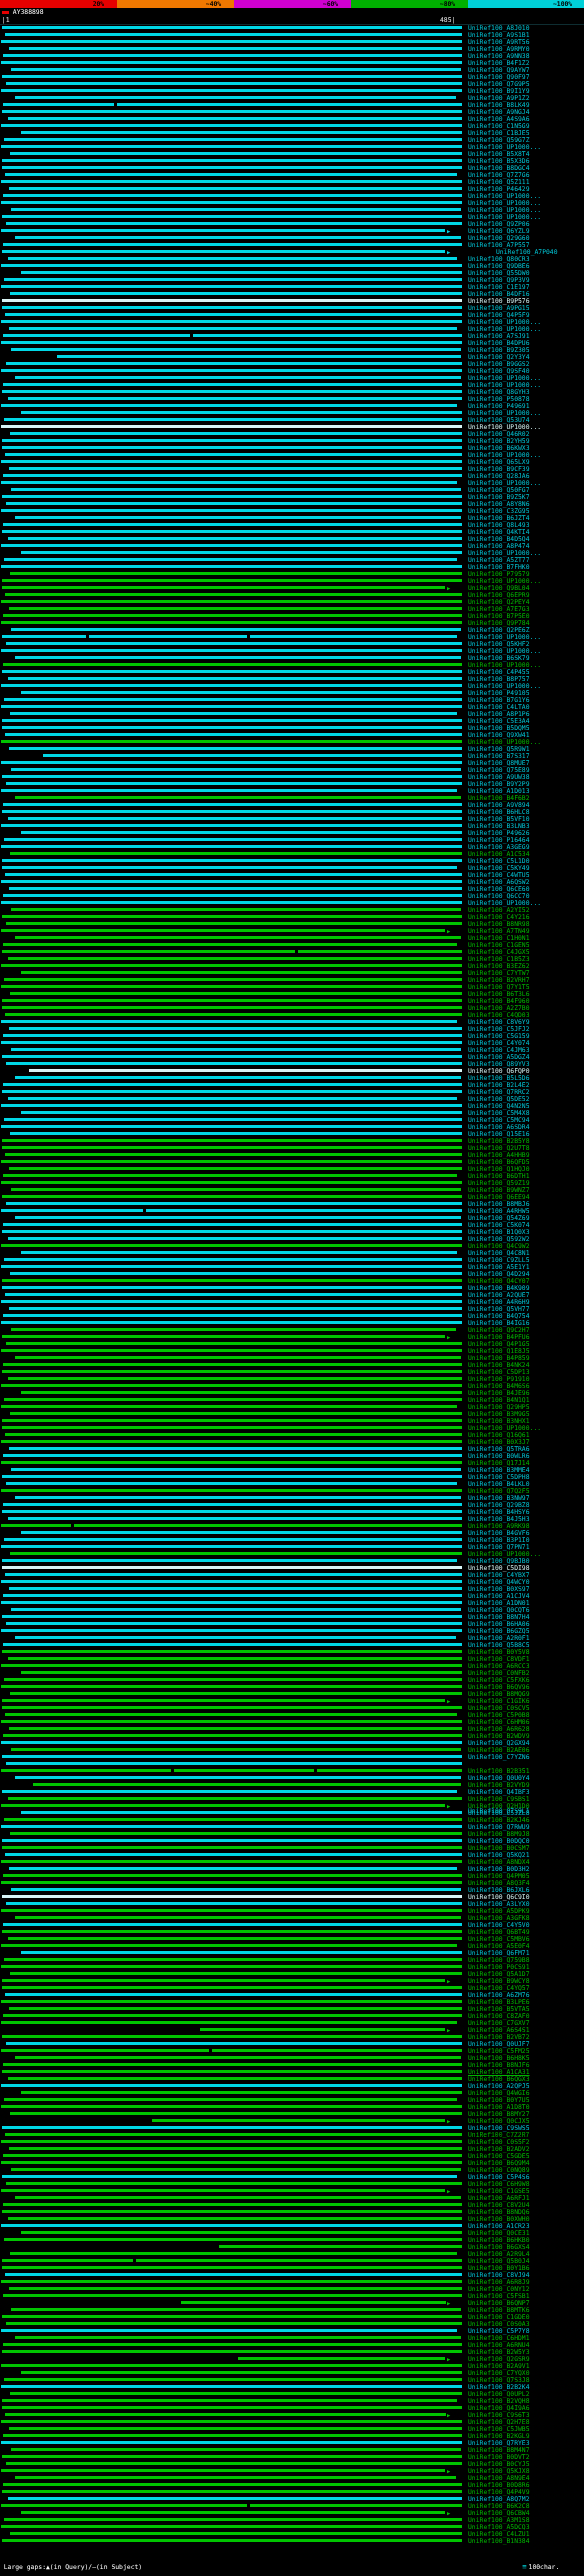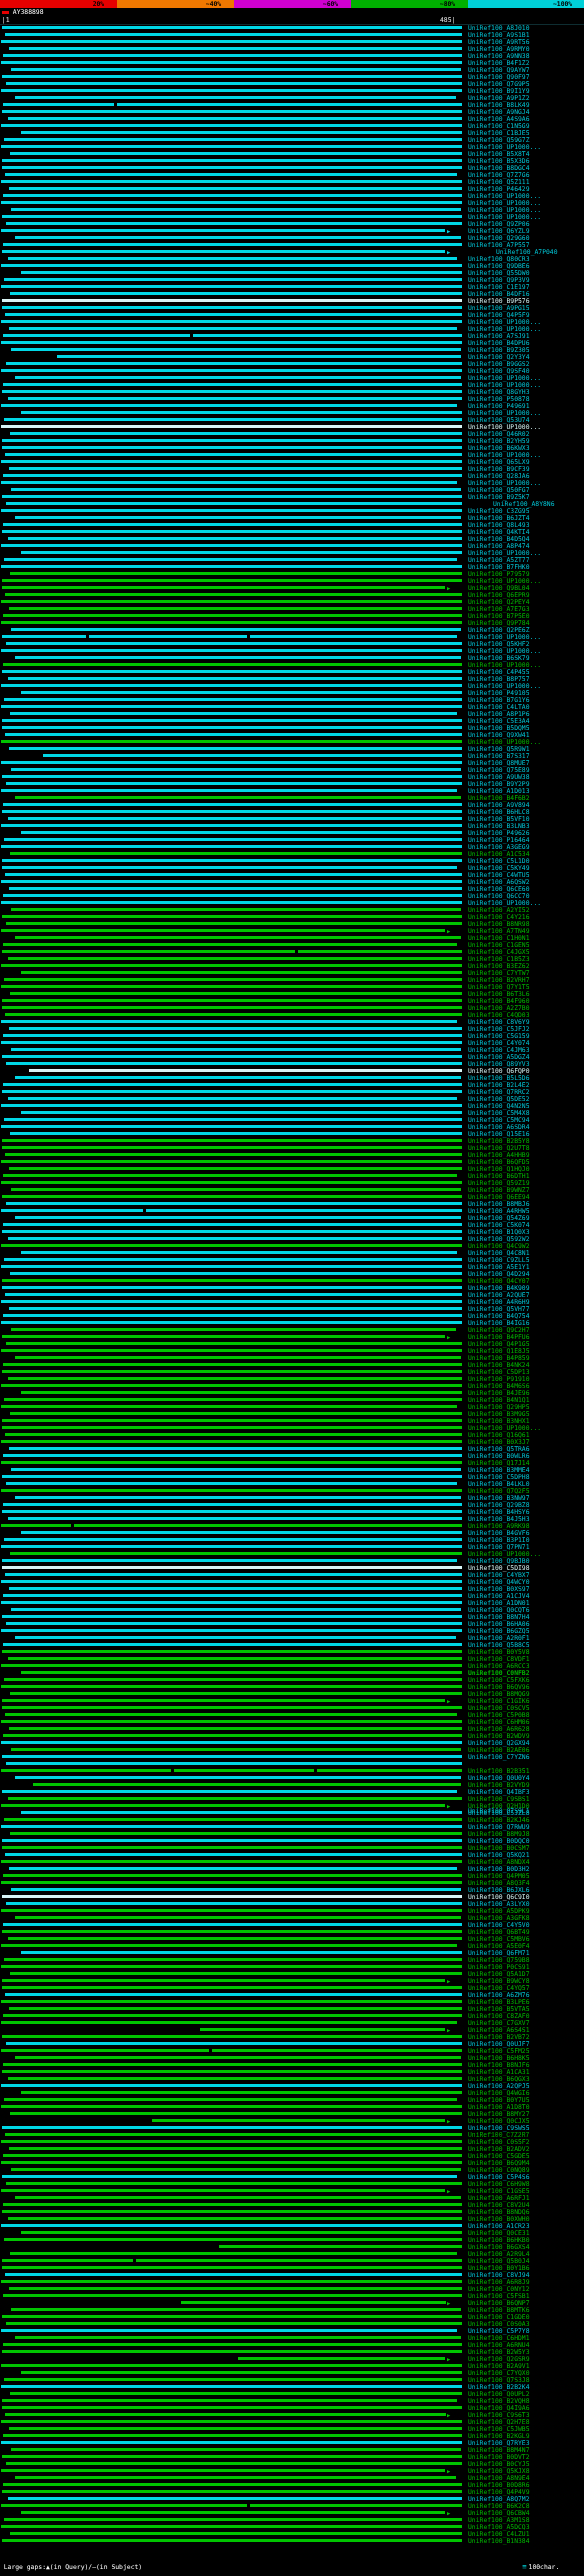--- a/index.html
+++ b/index.html
@@ -315,21 +315,21 @@
     <div class="row">
       <div class="bar" style="left: 11.4px; width: 450px; background: rgb(0, 215, 230);"></div>
       <div class="lab" style="color: rgb(0, 194, 210);">UniRef100_Q50FG7</div>
     </div>
     <div class="row">
       <div class="bar" style="left: 1.9px; width: 460px; background: rgb(0, 215, 230);"></div>
       <div class="lab" style="color: rgb(0, 194, 210);">UniRef100_B9Z5K7</div>
     </div>
     <div class="row">
       <div class="bar" style="left: 5.7px; width: 456px; background: rgb(0, 215, 230);"></div>
-      <div class="lab" style="color: rgb(0, 194, 210); margin-left: 25px;">UniRef100_A8Y8N6</div>
+      <div class="lab" style="color: rgb(0, 194, 210);">UniRef100_A8Y8N6</div>
     </div>
     <div class="row">
       <div class="bar" style="left: 1px; width: 461px; background: rgb(0, 215, 230);"></div>
       <div class="lab" style="color: rgb(0, 194, 210);">UniRef100_C3ZG95</div>
     </div>
     <div class="row">
       <div class="bar" style="left: 15px; width: 446px; background: rgb(0, 215, 230);"></div>
       <div class="lab" style="color: rgb(0, 194, 210);">UniRef100_B6JZT4</div>
     </div>
     <div class="row">
@@ -991,21 +991,21 @@
     <div class="row">
       <div class="bar" style="left: 7.6px; width: 454px; background: rgb(0, 196, 0);"></div>
       <div class="lab" style="color: rgb(0, 180, 0);">UniRef100_C8VDF1</div>
     </div>
     <div class="row">
       <div class="bar" style="left: 1px; width: 461px; background: rgb(0, 196, 0);"></div>
       <div class="lab" style="color: rgb(0, 180, 0);">UniRef100_A6RCC3</div>
     </div>
     <div class="row">
       <div class="bar" style="left: 21px; width: 441px; background: rgb(0, 196, 0);"></div>
-      <div class="lab" style="color: rgb(0, 180, 0); font-weight: bold;">UniRef100_C0NFB2</div>
+      <div class="lab" style="color: rgb(0, 180, 0);">UniRef100_C0NFB2</div>
     </div>
     <div class="row">
       <div class="bar" style="left: 3.8px; width: 458px; background: rgb(0, 196, 0);"></div>
       <div class="lab" style="color: rgb(0, 180, 0);">UniRef100_C5FXK6</div>
     </div>
     <div class="row">
       <div class="bar" style="left: 1px; width: 461px; background: rgb(0, 196, 0);"></div>
       <div class="lab" style="color: rgb(0, 180, 0);">UniRef100_B6QV96</div>
     </div>
     <div class="row">
@@ -1226,21 +1226,21 @@
     <div class="row">
       <div class="bar" style="left: 15px; width: 446px; background: rgb(0, 196, 0);"></div>
       <div class="lab" style="color: rgb(0, 180, 0);">UniRef100_B6H8K5</div>
     </div>
     <div class="row">
       <div class="bar" style="left: 2.9px; width: 459px; background: rgb(0, 196, 0);"></div>
       <div class="lab" style="color: rgb(0, 180, 0);">UniRef100_B8NJF6</div>
     </div>
     <div class="row">
       <div class="bar" style="left: 1.9px; width: 460px; background: rgb(0, 196, 0);"></div>
-      <div class="lab" style="color: rgb(0, 180, 0);">UniRef100_A1CA31</div>
+      <div class="lab" style="color: rgb(0, 180, 0); text-decoration: underline;">UniRef100_A1CA31</div>
     </div>
     <div class="row">
       <div class="bar" style="left: 7.6px; width: 454px; background: rgb(0, 196, 0);"></div>
       <div class="lab" style="color: rgb(0, 180, 0);">UniRef100_B6QGX3</div>
     </div>
     <div class="row">
       <div class="bar" style="left: 1px; width: 461px; background: rgb(0, 215, 230);"></div>
       <div class="lab" style="color: rgb(0, 194, 210);">UniRef100_A2QPJ5</div>
     </div>
     <div class="row">

